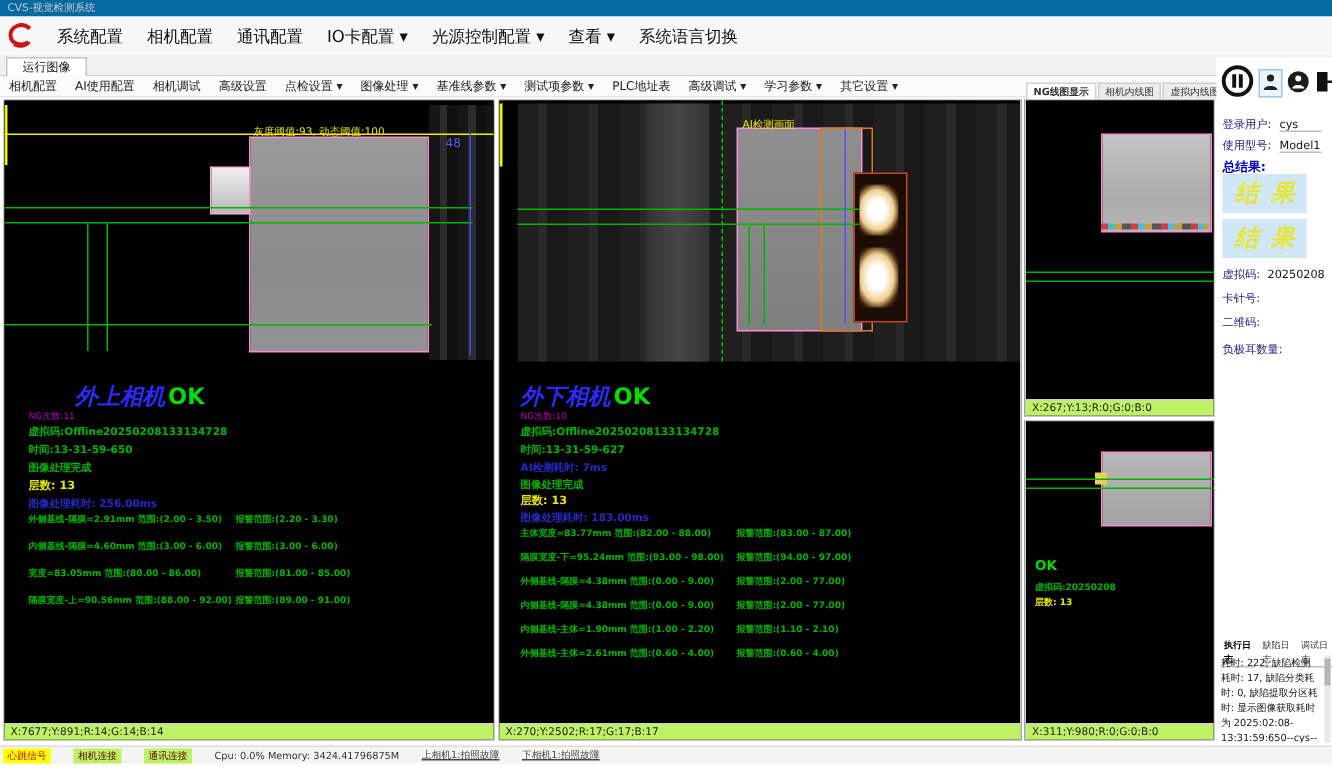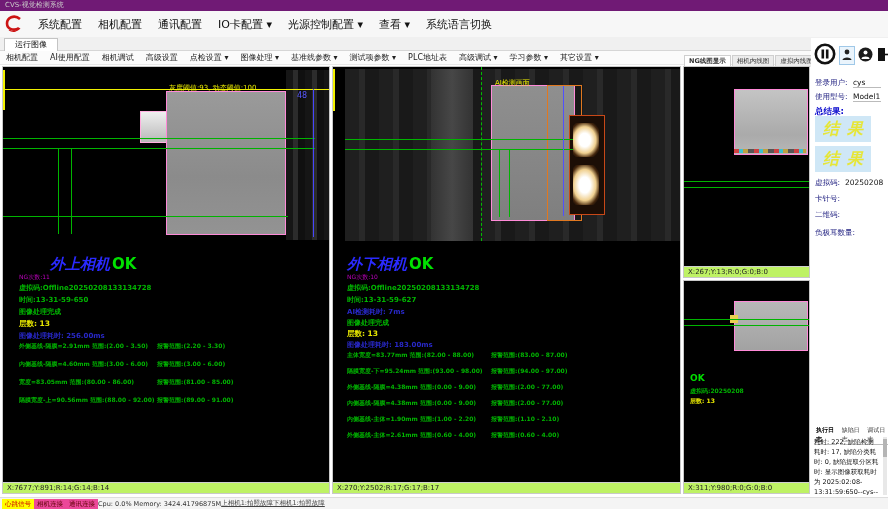--- a/index.html
+++ b/index.html
@@ -1,20 +1,20 @@
 <!DOCTYPE html>
 <html><head>
 <meta charset="utf-8">
 <style>
   html,body{margin:0;padding:0;background:#fff;}
   .app{position:relative;width:888px;height:522px;background:#fff;overflow:hidden;
        font-family:"DejaVu Sans","Liberation Sans",sans-serif;color:#111;}
   .abs{position:absolute;}
   
-  .titlebar{left:0;top:0;width:888px;height:11px;background:#701a75;color:#c9c9c9;
+  .titlebar{left:0;top:0;width:888px;height:11px;background:#0369a1;color:#c9c9c9;
             font-size:7px;line-height:11px;padding-left:5px;box-sizing:border-box;}
   .menubar{left:0;top:11px;width:888px;height:26px;background:#f7f7f7;border-bottom:1px solid #e2e2e2;
            display:flex;align-items:center;gap:0;}
   .logo{width:20px;height:18px;margin:0 6px 0 4px;flex:none;}
   .mi{font-size:11px;padding:3px 8px;cursor:default;white-space:nowrap;}
   .tabrow{left:0;top:37px;width:888px;height:13px;background:#f0f0f0;border-bottom:1px solid #d6d6d6;}
   .tab{position:absolute;left:4px;top:1px;height:12px;line-height:12px;padding:0 10px;background:#fff;
        border:1px solid #c4c4c4;border-bottom:none;font-size:8px;}
   .toolbar{left:0;top:51px;width:810px;height:13px;background:#fbfbfb;border-bottom:1px solid #e8e8e8;
            display:flex;align-items:center;}
@@ -48,24 +48,24 @@
   .rp-value{position:absolute;font-size:7.5px;color:#111;white-space:nowrap;}
   .result-box{position:absolute;width:56px;height:26px;background:#cfe7f6;display:flex;align-items:center;
               justify-content:center;font-size:16px;font-weight:bold;letter-spacing:8px;color:#e6e636;
               text-indent:8px;font-style:italic;}
   .btn{border:none;background:none;padding:0;margin:0;cursor:pointer;}
   .logtab{font-size:6px;color:#333;padding:0 2px;border-bottom:1px solid #bbb;}
   .logtab.sel{font-weight:bold;color:#000;}
   .logtext{position:absolute;font-size:6.5px;line-height:1.55;color:#111;}
   
   .statusbar{left:0;top:497px;width:888px;height:12px;background:#f4f4f4;border-top:1px solid #ddd;
-             display:flex;align-items:center;gap:0;padding-left:2px;box-sizing:border-box;}
+             display:flex;align-items:center;gap:15px;padding-left:2px;box-sizing:border-box;}
   .badge{font-size:6.5px;padding:0 3px;line-height:10px;white-space:nowrap;}
   .badge.yellow{background:#ffff00;color:#cc0000;}
-  .badge.red{background:#ec4899;color:#5a0000;}
+  .badge.red{background:#bef264;color:#5a0000;}
   .sb-text{font-size:6.5px;color:#333;white-space:nowrap;}
   .sb-link{font-size:6.5px;color:#444;text-decoration:underline;white-space:nowrap;}
 </style>
 </head>
 <body>
 
 <div class="app">
 
   <div class="abs titlebar">
     <span>CVS-视觉检测系统</span>

